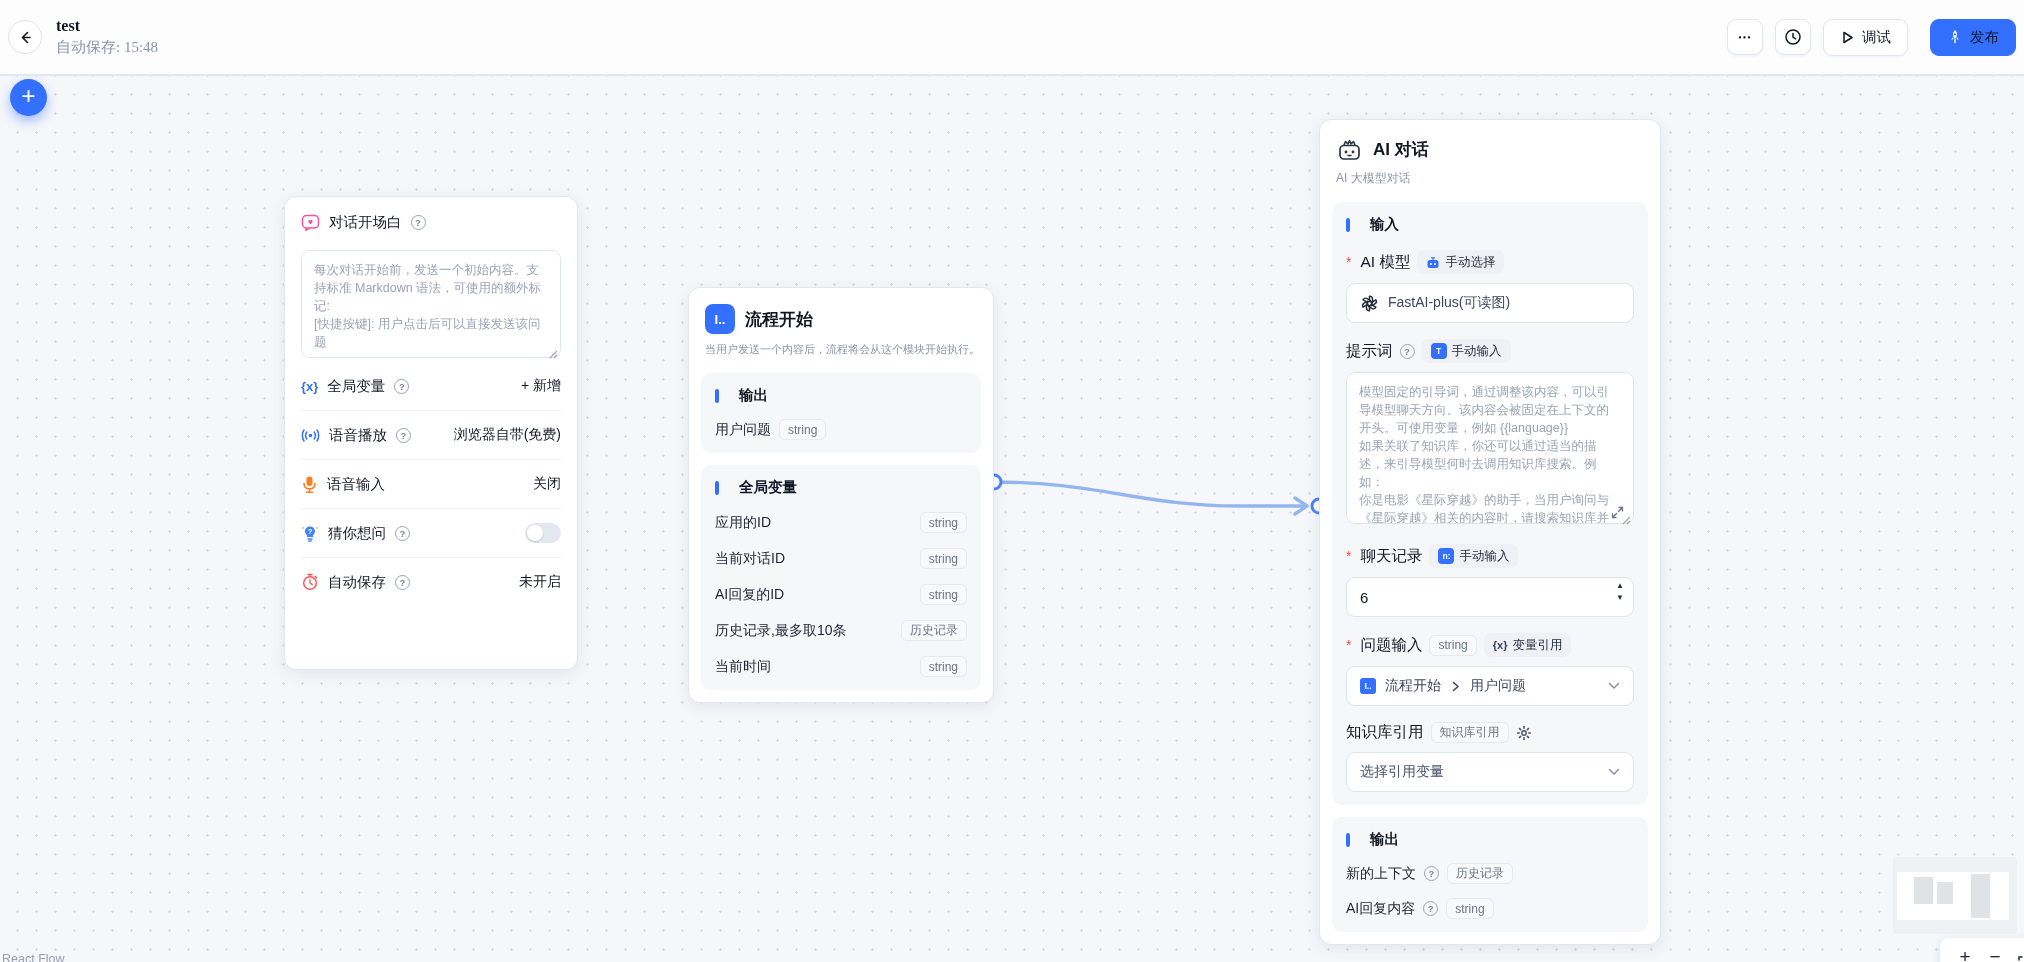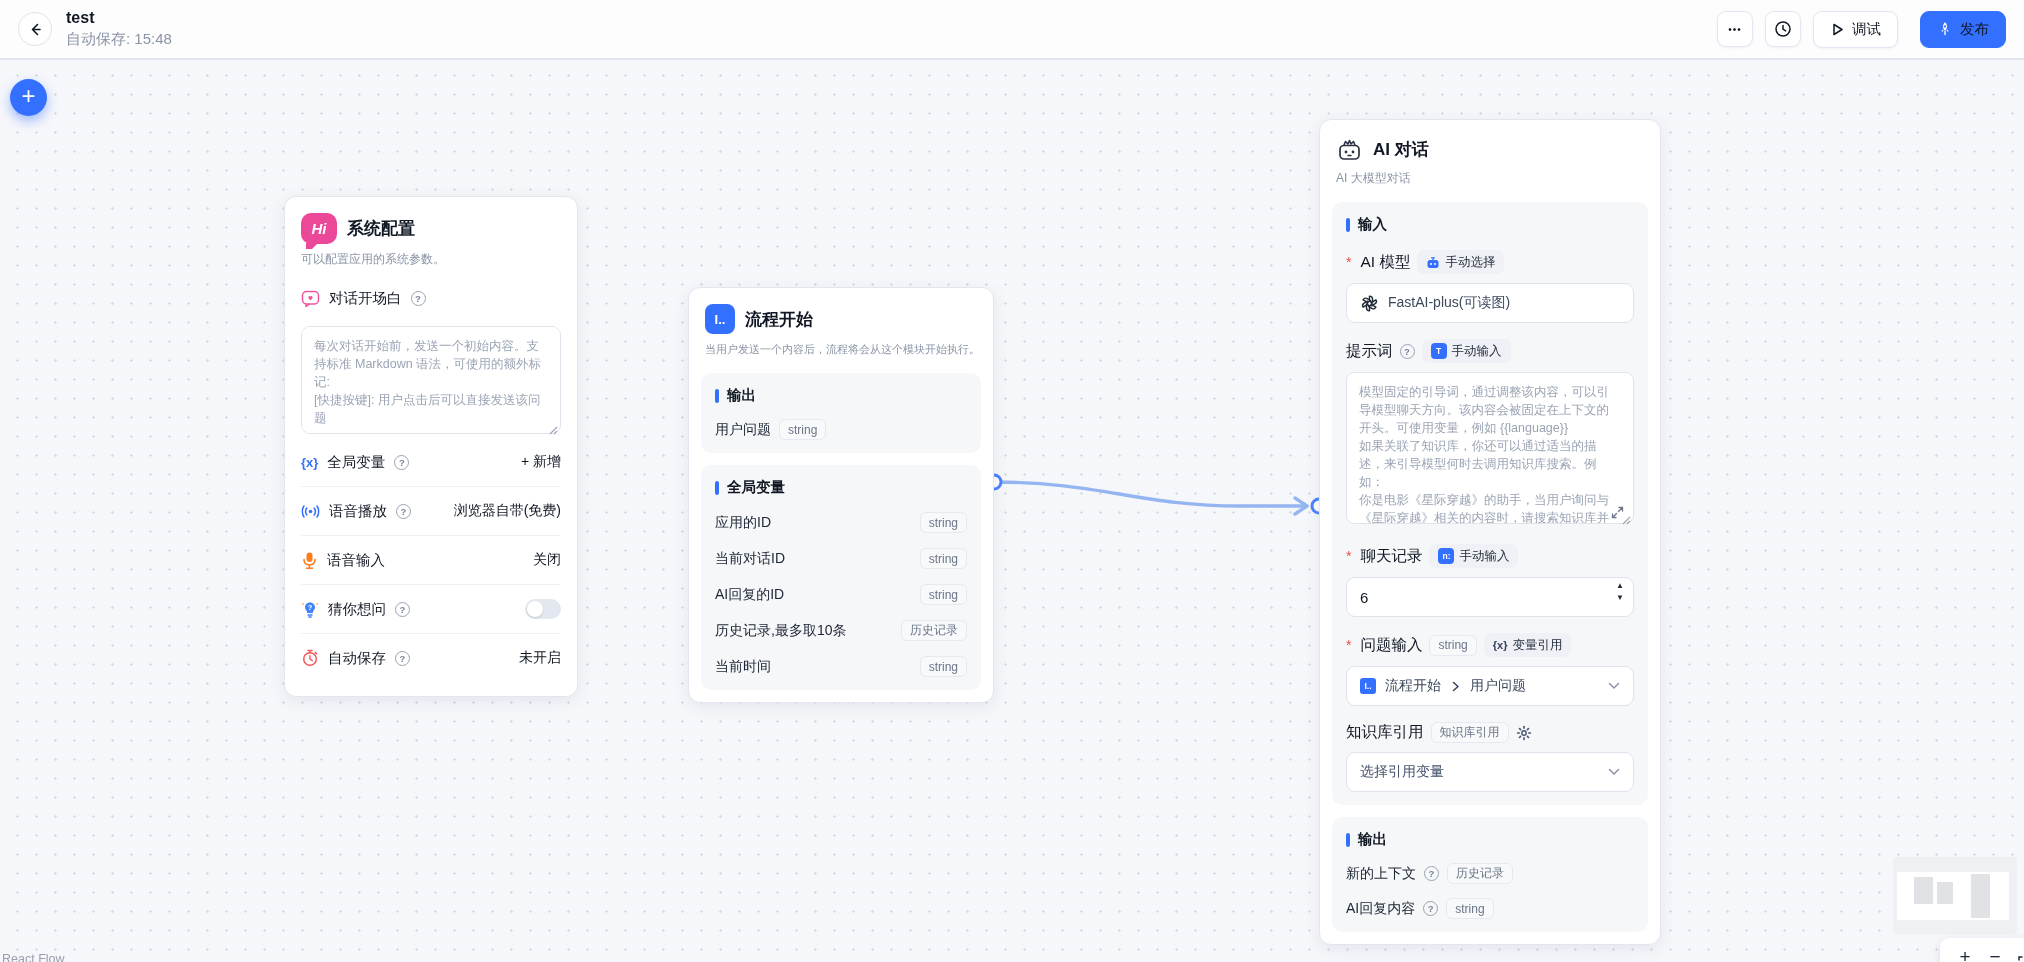--- a/index.html
+++ b/index.html
@@ -1,21 +1,21 @@
 <!DOCTYPE html>
 <html><head>
 <meta charset="utf-8">
 <style>
   * { margin:0; padding:0; box-sizing:border-box; }
   html,body { width:2024px; height:962px; overflow:hidden;
     font-family:"Liberation Sans","DejaVu Sans",sans-serif; color:#111824; background:#f6f7fa; }
 
   
-  .topbar { position:absolute; left:0; top:0; width:2024px; height:60px; background:#fdfdfe;
-    border-bottom:2px solid #e3e6f0; display:flex; align-items:center; padding:0 18px; z-index:30; }
+  .topbar { position:absolute; left:0; top:0; width:2024px; height:76px; background:#fdfdfe;
+    border-bottom:2px solid #e3e6f0; display:flex; align-items:center; padding:0 8px; z-index:30;font-family:Liberation Serif, serif; }
   .back-btn { width:34px; height:34px; border-radius:50%; background:#fff; border:1px solid #dfe3ec;
     display:flex; align-items:center; justify-content:center; cursor:pointer; flex:0 0 auto; }
   .title-wrap { margin-left:14px; }
   .app-title { font-size:16px; font-weight:bold; color:#111824; line-height:18px; }
   .autosave { font-size:15px; color:#8a94a6; margin-top:3px; }
   .topbar-right { margin-left:auto; display:flex; align-items:center; gap:12px; }
   .icon-btn { width:36px; height:36px; border-radius:9px; background:#fff; border:1px solid #e3e6f0;
     box-shadow:0 1px 3px rgba(19,51,107,.06); display:flex; align-items:center; justify-content:center;
     cursor:pointer; font-size:15px; color:#111824; letter-spacing:1px; }
   .btn { height:37px; border-radius:9px; display:flex; align-items:center; gap:7px; padding:0 16px;
@@ -36,21 +36,21 @@
 
   
   .node { position:absolute; background:#fff; border:1px solid #e3e6ee; border-radius:12px;
     box-shadow:0 4px 16px rgba(19,51,107,.09); z-index:5; }
   .node-head { padding:16px 16px 6px; }
   .head-row { display:flex; align-items:center; gap:10px; }
   .node-title { font-size:17px; font-weight:bold; color:#111824; }
   .node-sub { font-size:12px; color:#8a94a6; margin-top:7px; line-height:16px; white-space:nowrap; }
 
   .panel { margin:10px 12px 12px; background:#f6f7f9; border-radius:10px; padding:13px 14px; }
-  .sec { display:flex; align-items:center; gap:8px; margin-bottom:4px; }
+  .sec { display:flex; align-items:center; gap:20px; margin-bottom:4px; }
   .sec .bar { width:4px; height:14px; border-radius:2px; background:#3370ff; }
   .sec .sec-label { font-size:14.5px; font-weight:bold; color:#111824; }
 
   .badge { display:inline-flex; align-items:center; height:21px; padding:0 8px; background:#f8f9fb;
     border:1px solid #e6e9f0; border-radius:6px; font-size:12px; color:#6b7689; }
   .mode-badge { display:inline-flex; align-items:center; gap:5px; height:24px; padding:0 9px;
     background:#eff1f6; border-radius:7px; font-size:12.5px; color:#1f2837; font-weight:500; cursor:pointer; }
   .sq-glyph { width:16px; height:16px; border-radius:4px; background:#3370ff; color:#fff;
     font-size:8.5px; font-weight:bold; display:inline-flex; align-items:center; justify-content:center; }
   .req { color:#eb4d4d; margin-right:2px; font-size:14px; }
@@ -160,29 +160,20 @@
   </div>
 
   <svg class="edge-layer">
     <path d="M 994 422 C 1100 422, 1140 446, 1240 446 L 1305 446" stroke="#94b5f0" stroke-width="3.4" fill="none"></path>
     <path d="M 1295 438 L 1307 446 L 1295 454" stroke="#94b5f0" stroke-width="3.4" fill="none" stroke-linecap="round" stroke-linejoin="round"></path>
     <circle cx="994" cy="422" r="7" fill="#fff" stroke="#4e83fd" stroke-width="3"></circle>
     <circle cx="1319" cy="446" r="7" fill="#fff" stroke="#4e83fd" stroke-width="3"></circle>
   </svg>
 
   <div class="node" style="left:284px; top:136px; width:294px; min-height:474px;">
-    <div class="node-head">
-      <div class="head-row">
-        <div class="hi-badge">
-          <span>Hi</span>
-        </div>
-        <span class="node-title">系统配置</span>
-      </div>
-      <div class="node-sub">可以配置应用的系统参数。</div>
-    </div>
 
     <div style="padding:6px 16px 14px;">
       <div class="cfg-row" style="height:38px;">
         <svg width="19" height="19" viewBox="0 0 19 19">
           <rect x="1.5" y="2.5" width="16" height="12.5" rx="4" stroke="#f0549f" stroke-width="1.5" fill="none"></rect>
           <path d="M5 15 L5 17.5 L8.5 15" stroke="#f0549f" stroke-width="1.5" fill="none" stroke-linejoin="round"></path>
           <path d="M9.5 11.2 C7.6 9.8 6.8 8.4 7.8 7.4 C8.6 6.6 9.5 7.3 9.5 7.8 C9.5 7.3 10.4 6.6 11.2 7.4 C12.2 8.4 11.4 9.8 9.5 11.2 Z" fill="#f0549f"></path>
         </svg>
         <span>对话开场白</span>
         <span class="help">

